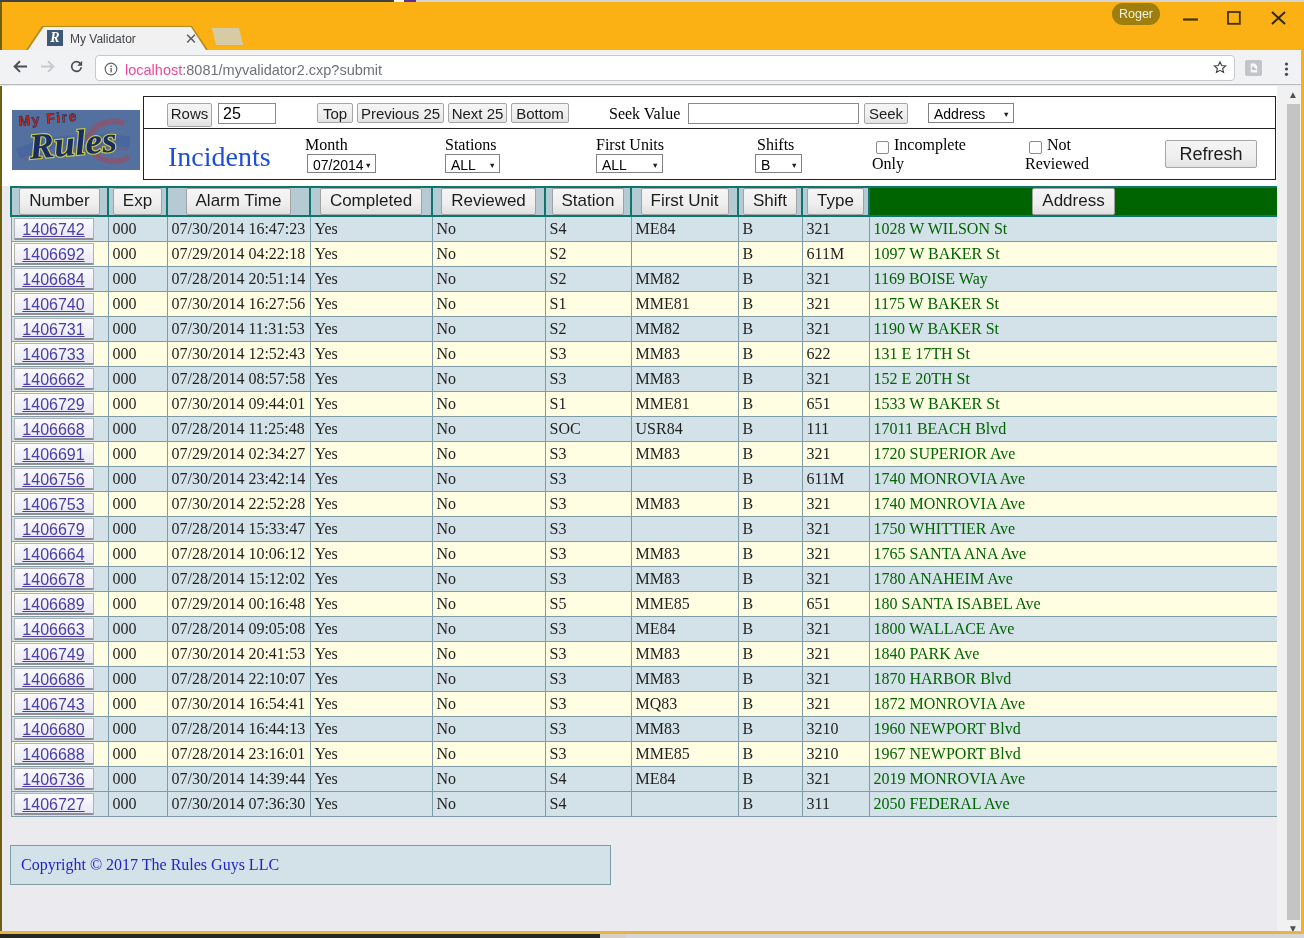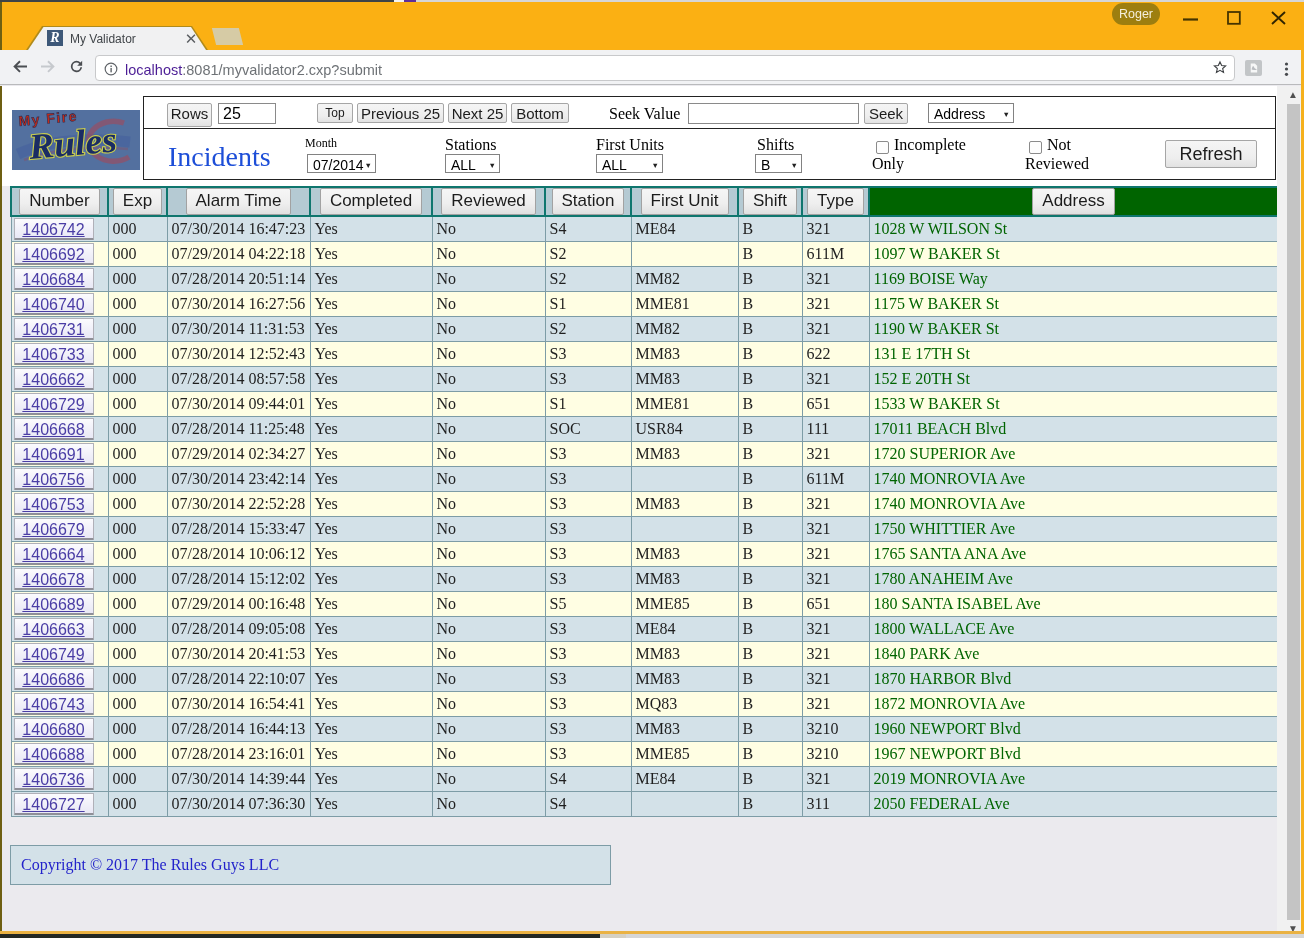--- a/index.html
+++ b/index.html
@@ -26,21 +26,21 @@
 .tabx{left:184px;top:30px;width:14px;height:14px;color:#5a5d61;font-size:15px;line-height:13px;text-align:center;}
 .newtab{left:214px;top:26px;width:27px;height:17px;background:#d6cba5;transform:skewX(14deg);}
 .roger{left:1112px;top:1px;width:48px;height:22px;background:#9d7e0f;color:#f5efdc;
  font-size:12.5px;text-align:center;line-height:22px;border-radius:11px;}
 .wbtn{color:#473501;}
 
 
 #toolbar{left:0;top:50px;width:1304px;height:35px;background:#f1f2f4;border-bottom:1px solid #b9babc;}
 #urlbox{left:95px;top:5px;width:1140px;height:26px;background:#fff;border:1px solid #c8c9cb;border-radius:4px;}
 .urltext{left:29px;top:6px;font-size:14.5px;color:#6e7276;}
-.urltext b{color:#4c1d95;font-weight:normal;}
+.urltext b{color:#ec4899;font-weight:normal;}
 
 
 #page{left:0;top:86px;width:1304px;height:846px;background:#ebeaee;}
 #whiteband{left:2px;top:0;width:1275px;height:100px;background:#ffffff;}
 #pborder-l{left:0;top:0;width:2px;height:846px;background:#6e5f12;}
 #pborder-r{left:1301px;top:-36px;width:3px;height:882px;background:#f5b01c;}
 
 
 .cbar{background:#fff;border:1px solid #222;}
 #bar1{left:143px;top:10px;width:1133px;height:33px;}
@@ -155,33 +155,33 @@
       <path d="M112 13 a 25 20 0 1 0 5 34" fill="none" stroke="#a04a5c" stroke-width="5.5" opacity="0.62"></path>
       <path d="M12 50 q 44 -16 104 -11" fill="none" stroke="#8c4a62" stroke-width="2.5" opacity="0.4"></path>
       <text x="7" y="16" font-family="Liberation Sans" font-size="14" font-weight="bold" fill="#c32b1a" stroke="#252c52" stroke-width="0.55" letter-spacing="1.5" transform="rotate(-5 7 16)">My Fire</text>
       <text x="18" y="49" font-family="Liberation Serif" font-style="italic" font-weight="bold" font-size="36" fill="none" stroke="#c9cd4e" stroke-width="2.2" textLength="88" lengthAdjust="spacingAndGlyphs" transform="rotate(-5 18 49)">Rules</text>
       <text x="18" y="49" font-family="Liberation Serif" font-style="italic" font-weight="bold" font-size="36" fill="#1a2c64" textLength="88" lengthAdjust="spacingAndGlyphs" transform="rotate(-5 18 49)">Rules</text>
     </svg>
 
     <div class="abs cbar" id="bar1">
       <div class="abs btn" style="left:23px;top:6px;width:45px;height:24px;font-size:15px;line-height:19px;">Rows</div>
       <input class="abs" style="left: 74px; top: 6px; width: 58px; height: 21px; border: 1px solid rgb(138, 138, 138); font-size: 16px; font-family: &quot;Liberation Sans&quot;; padding-left: 4px;" value="25">
-      <div class="abs btn" style="left:173px;top:6px;width:36px;height:20px;font-size:12px;line-height:19px;">Top</div>
+      <div class="abs btn" style="left:173px;top:6px;width:36px;height:20px;font-size:15px;line-height:19px;">Top</div>
       <div class="abs btn" style="left:213px;top:6px;width:87px;height:20px;font-size:15px;line-height:19px;">Previous 25</div>
       <div class="abs btn" style="left:304px;top:6px;width:59px;height:20px;font-size:15px;line-height:19px;">Next 25</div>
       <div class="abs btn" style="left:367px;top:6px;width:58px;height:20px;font-size:15px;line-height:19px;">Bottom</div>
       <div class="abs serif" style="left:465px;top:8px;font-size:16px;">Seek Value</div>
       <input class="abs" style="left: 544px; top: 6px; width: 171px; height: 21px; border: 1px solid rgb(138, 138, 138); font-size: 16px; padding-left: 4px;">
       <div class="abs btn" style="left:720px;top:6px;width:44px;height:21px;font-size:15px;line-height:20px;">Seek</div>
       <div class="abs sel" style="left:784px;top:6px;width:86px;height:20px;">Address<span>▼</span></div>
     </div>
 
     <div class="abs cbar" id="bar2">
       <div class="abs serif" style="left:24px;top:12px;font-size:28px;color:#1d4ed8;">Incidents</div>
-      <div class="abs serif" style="left:161px;top:7px;font-size:12px;">Month</div>
+      <div class="abs serif" style="left:161px;top:7px;font-size:16px;">Month</div>
       <div class="abs sel" style="left:163px;top:25px;width:69px;height:19px;">07/2014<span>▼</span></div>
       <div class="abs serif" style="left:301px;top:7px;font-size:16px;">Stations</div>
       <div class="abs sel" style="left:301px;top:25px;width:55px;height:19px;">ALL<span>▼</span></div>
       <div class="abs serif" style="left:452px;top:7px;font-size:16px;">First Units</div>
       <div class="abs sel" style="left:452px;top:25px;width:67px;height:19px;">ALL<span>▼</span></div>
       <div class="abs serif" style="left:613px;top:7px;font-size:16px;">Shifts</div>
       <div class="abs sel" style="left:611px;top:25px;width:47px;height:19px;">B<span>▼</span></div>
       <div class="abs cb" style="left:732px;top:12px;"></div>
       <div class="abs serif" style="left:750px;top:7px;font-size:16px;">Incomplete</div>
       <div class="abs serif" style="left:728px;top:26px;font-size:16px;">Only</div>

